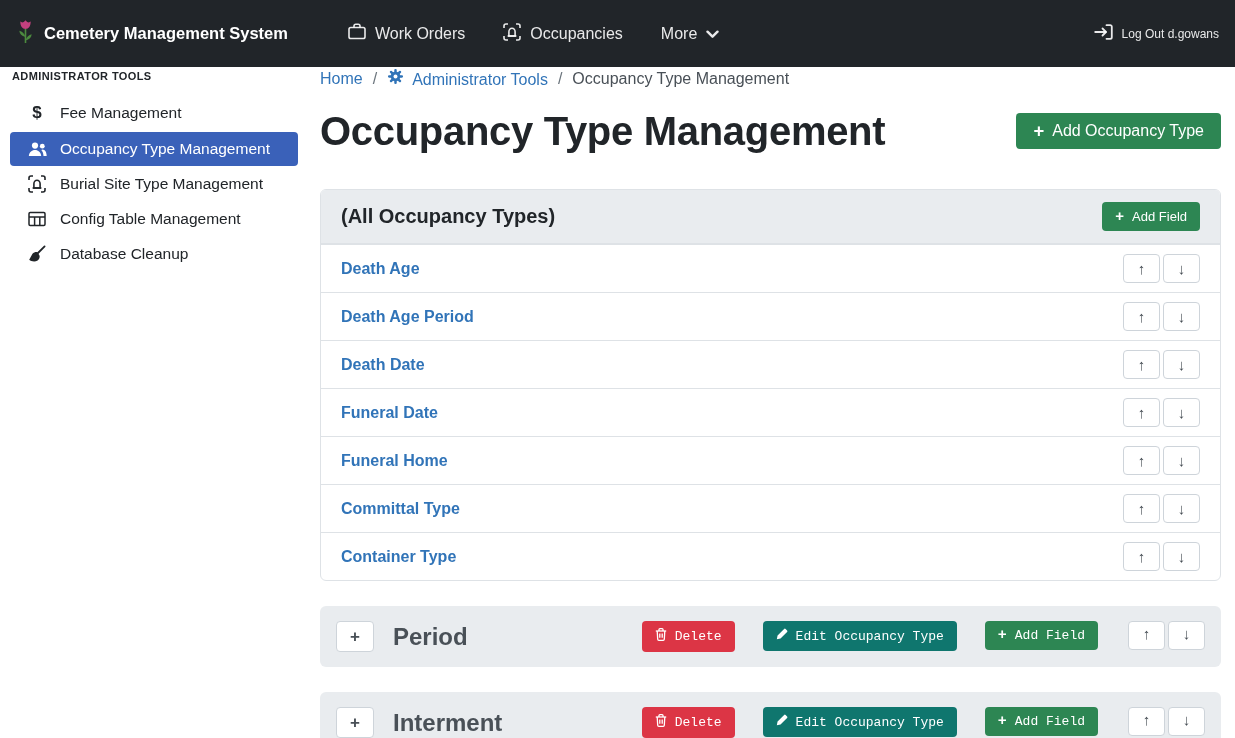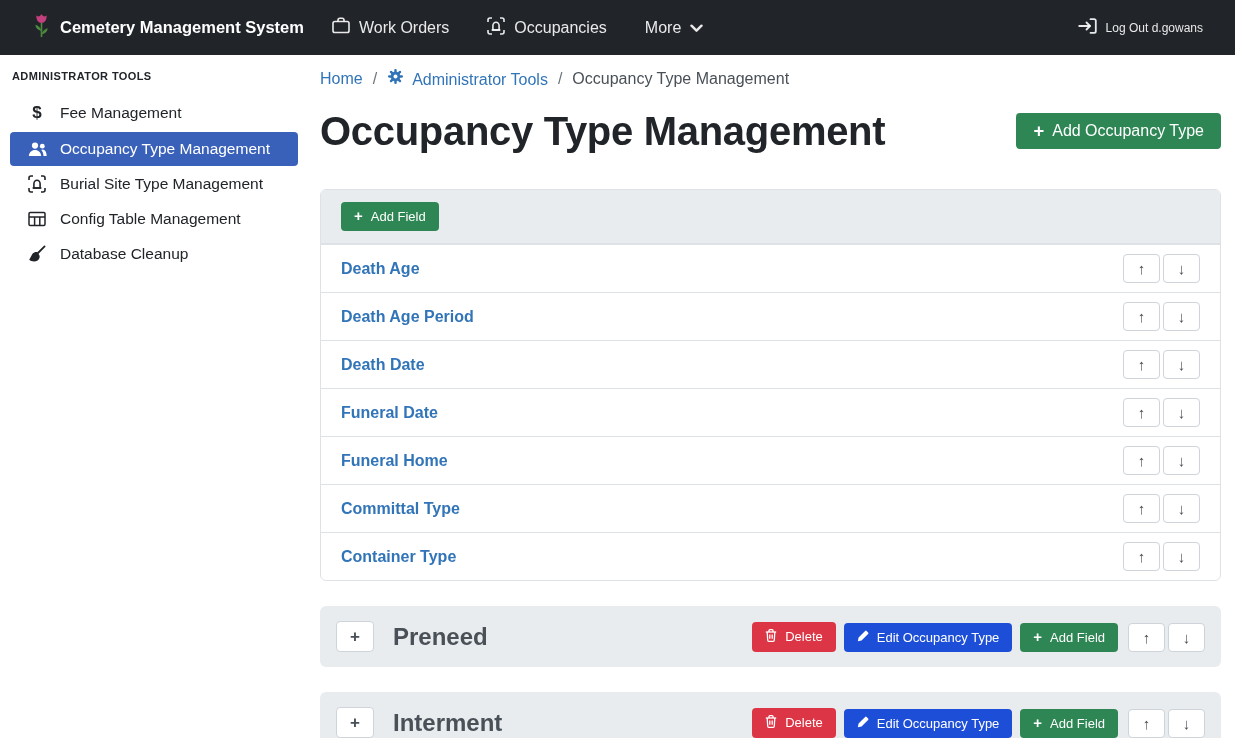--- a/index.html
+++ b/index.html
@@ -7,23 +7,24 @@
   body {
     font-family: "Liberation Sans", sans-serif;
     background: #fff;
     color: #212529;
   }
   a { text-decoration: none; }
   button { font-family: inherit; }
 
   
   .navbar {
-    position: fixed; top: 0; left: 0; right: 0; height: 55px;
-    background: #212529; display: flex; align-items: center; padding: 0 32px;
+    position: fixed; top: 0; left: 0; right: 0; height: 67px;
+    background: #212529; display: flex; align-items: center; padding: 0 16px;
     z-index: 10;
+    gap: 32px;
   }
   .brand { display: flex; align-items: center; gap: 9px; color: #fff; font-weight: 700; font-size: 16.5px; cursor: pointer; }
   .nav-links { display: flex; align-items: center; gap: 38px; margin-left: 28px; }
   .nav-link { display: flex; align-items: center; gap: 9px; color: rgba(255,255,255,.9); font-size: 16px; cursor: pointer; }
   .nav-link svg, .nav-logout svg { flex: 0 0 auto; }
   .nav-logout { margin-left: auto; display: flex; align-items: center; gap: 9px; color: rgba(255,255,255,.9); font-size: 12px; cursor: pointer; }
 
   
   .sidebar { position: fixed; top: 55px; left: 0; bottom: 0; width: 310px; background: #fff; padding-top: 5px; }
   .sidebar-heading { padding: 10px 12px 12px; font-size: 11px; font-weight: 700; letter-spacing: .4px; color: #212529; }
@@ -47,21 +48,21 @@
 
   .page-head { display: flex; align-items: center; justify-content: space-between; margin: 17px 0 33px; }
   .page-title { font-size: 40px; font-weight: 600; line-height: 1.25; letter-spacing: -.3px; color: #212529; }
 
   .btn {
     border: none; border-radius: 4px; color: #fff;
     display: inline-flex; align-items: center; gap: 8px; cursor: pointer; white-space: nowrap;
   }
   .btn-green { background: #2d8653; }
   .btn-red   { background: #dc3545; }
-  .btn-teal  { background: #1d4ed8; }
+  .btn-teal  { background: #0f766e; }
   .btn-lg { font-size: 16px; padding: 9px 17px; }
   .btn-sm { font-size: 13px; padding: 7px 13px; }
   .plus-glyph { font-weight: 700; font-size: 1.15em; line-height: 1; }
 
   
   .card { border: 1px solid #dee2e6; border-radius: 6px; background: #fff; }
   .card-header {
     background: #e9ecef; border-bottom: 1px solid #dee2e6; border-radius: 5px 5px 0 0;
     padding: 12px 20px; display: flex; align-items: center; justify-content: space-between;
   }
@@ -83,21 +84,21 @@
   .section-bar {
     margin-top: 25px; background: #e9ecef; border-radius: 6px;
     padding: 15px 16px; display: flex; align-items: center;
   }
   .expand-btn {
     width: 38px; height: 31px; background: #fff; border: 1px solid #ced4da; border-radius: 4px;
     font-size: 17px; font-weight: 600; color: #495057;
     display: flex; align-items: center; justify-content: center; cursor: pointer;
   }
   .section-title { margin-left: 19px; font-size: 24px; font-weight: 600; color: #495057; }
-  .section-actions { margin-left: auto; display: flex; align-items: flex-end; gap: 8px; }
+  .section-actions { margin-left: auto; display: flex; align-items: flex-start; gap: 28px; font-family: Liberation Mono, monospace; }
   .section-actions .arrow-group { margin-left: 2px; }
 </style>
 </head>
 <body>
 
 <header class="navbar">
   <a class="brand">
     <span>
       <svg width="19" height="27" viewBox="0 0 19 27">
         <path d="M9.5 11C6.2 11 4.4 8.4 4.3 3.6 6 4.8 7.3 4.9 9.5 2.2c2.2 2.7 3.5 2.6 5.2 1.4-.1 4.8-1.9 7.4-5.2 7.4z" fill="#c2407e"></path>
@@ -240,20 +241,21 @@
   <div class="page-head">
     <h1 class="page-title">Occupancy Type Management</h1>
     <button class="btn btn-green btn-lg">
       <span class="plus-glyph">+</span>
       <span>Add Occupancy Type</span>
     </button>
   </div>
 
   <section class="card">
     <div class="card-header">
+      <div class="card-title">(All Occupancy Types)</div>
       <button class="btn btn-green btn-sm">
         <span class="plus-glyph">+</span>
         <span>Add Field</span>
       </button>
     </div>
 
     <div class="field-row">
       <a class="field-link">Death Age</a>
       <div class="arrow-group">
         <button class="btn-outline">
@@ -329,21 +331,21 @@
             <span>↓</span>
           </button>
       </div>
     </div>
   </section>
 
   <section class="section-bar">
     <button class="expand-btn">
         <span>+</span>
       </button>
-    <div class="section-title">Preneed</div>
+    <div class="section-title">Period</div>
     <div class="section-actions">
       <button class="btn btn-red btn-sm">
         <span>
           <svg width="12" height="13" viewBox="0 0 12 13" fill="none" stroke="#fff" stroke-width="1.3">
             <path d="M.8 3h10.4"></path>
               <path d="M4 3V1.6a.9.9 0 0 1 .9-.9h2.2a.9.9 0 0 1 .9.9V3"></path>
             <path d="M2.2 3l.5 8.3a1.1 1.1 0 0 0 1.1 1h4.4a1.1 1.1 0 0 0 1.1-1L9.8 3"></path>
             <path d="M4.8 5.5v4.2M7.2 5.5v4.2"></path>
           </svg>
         </span>

